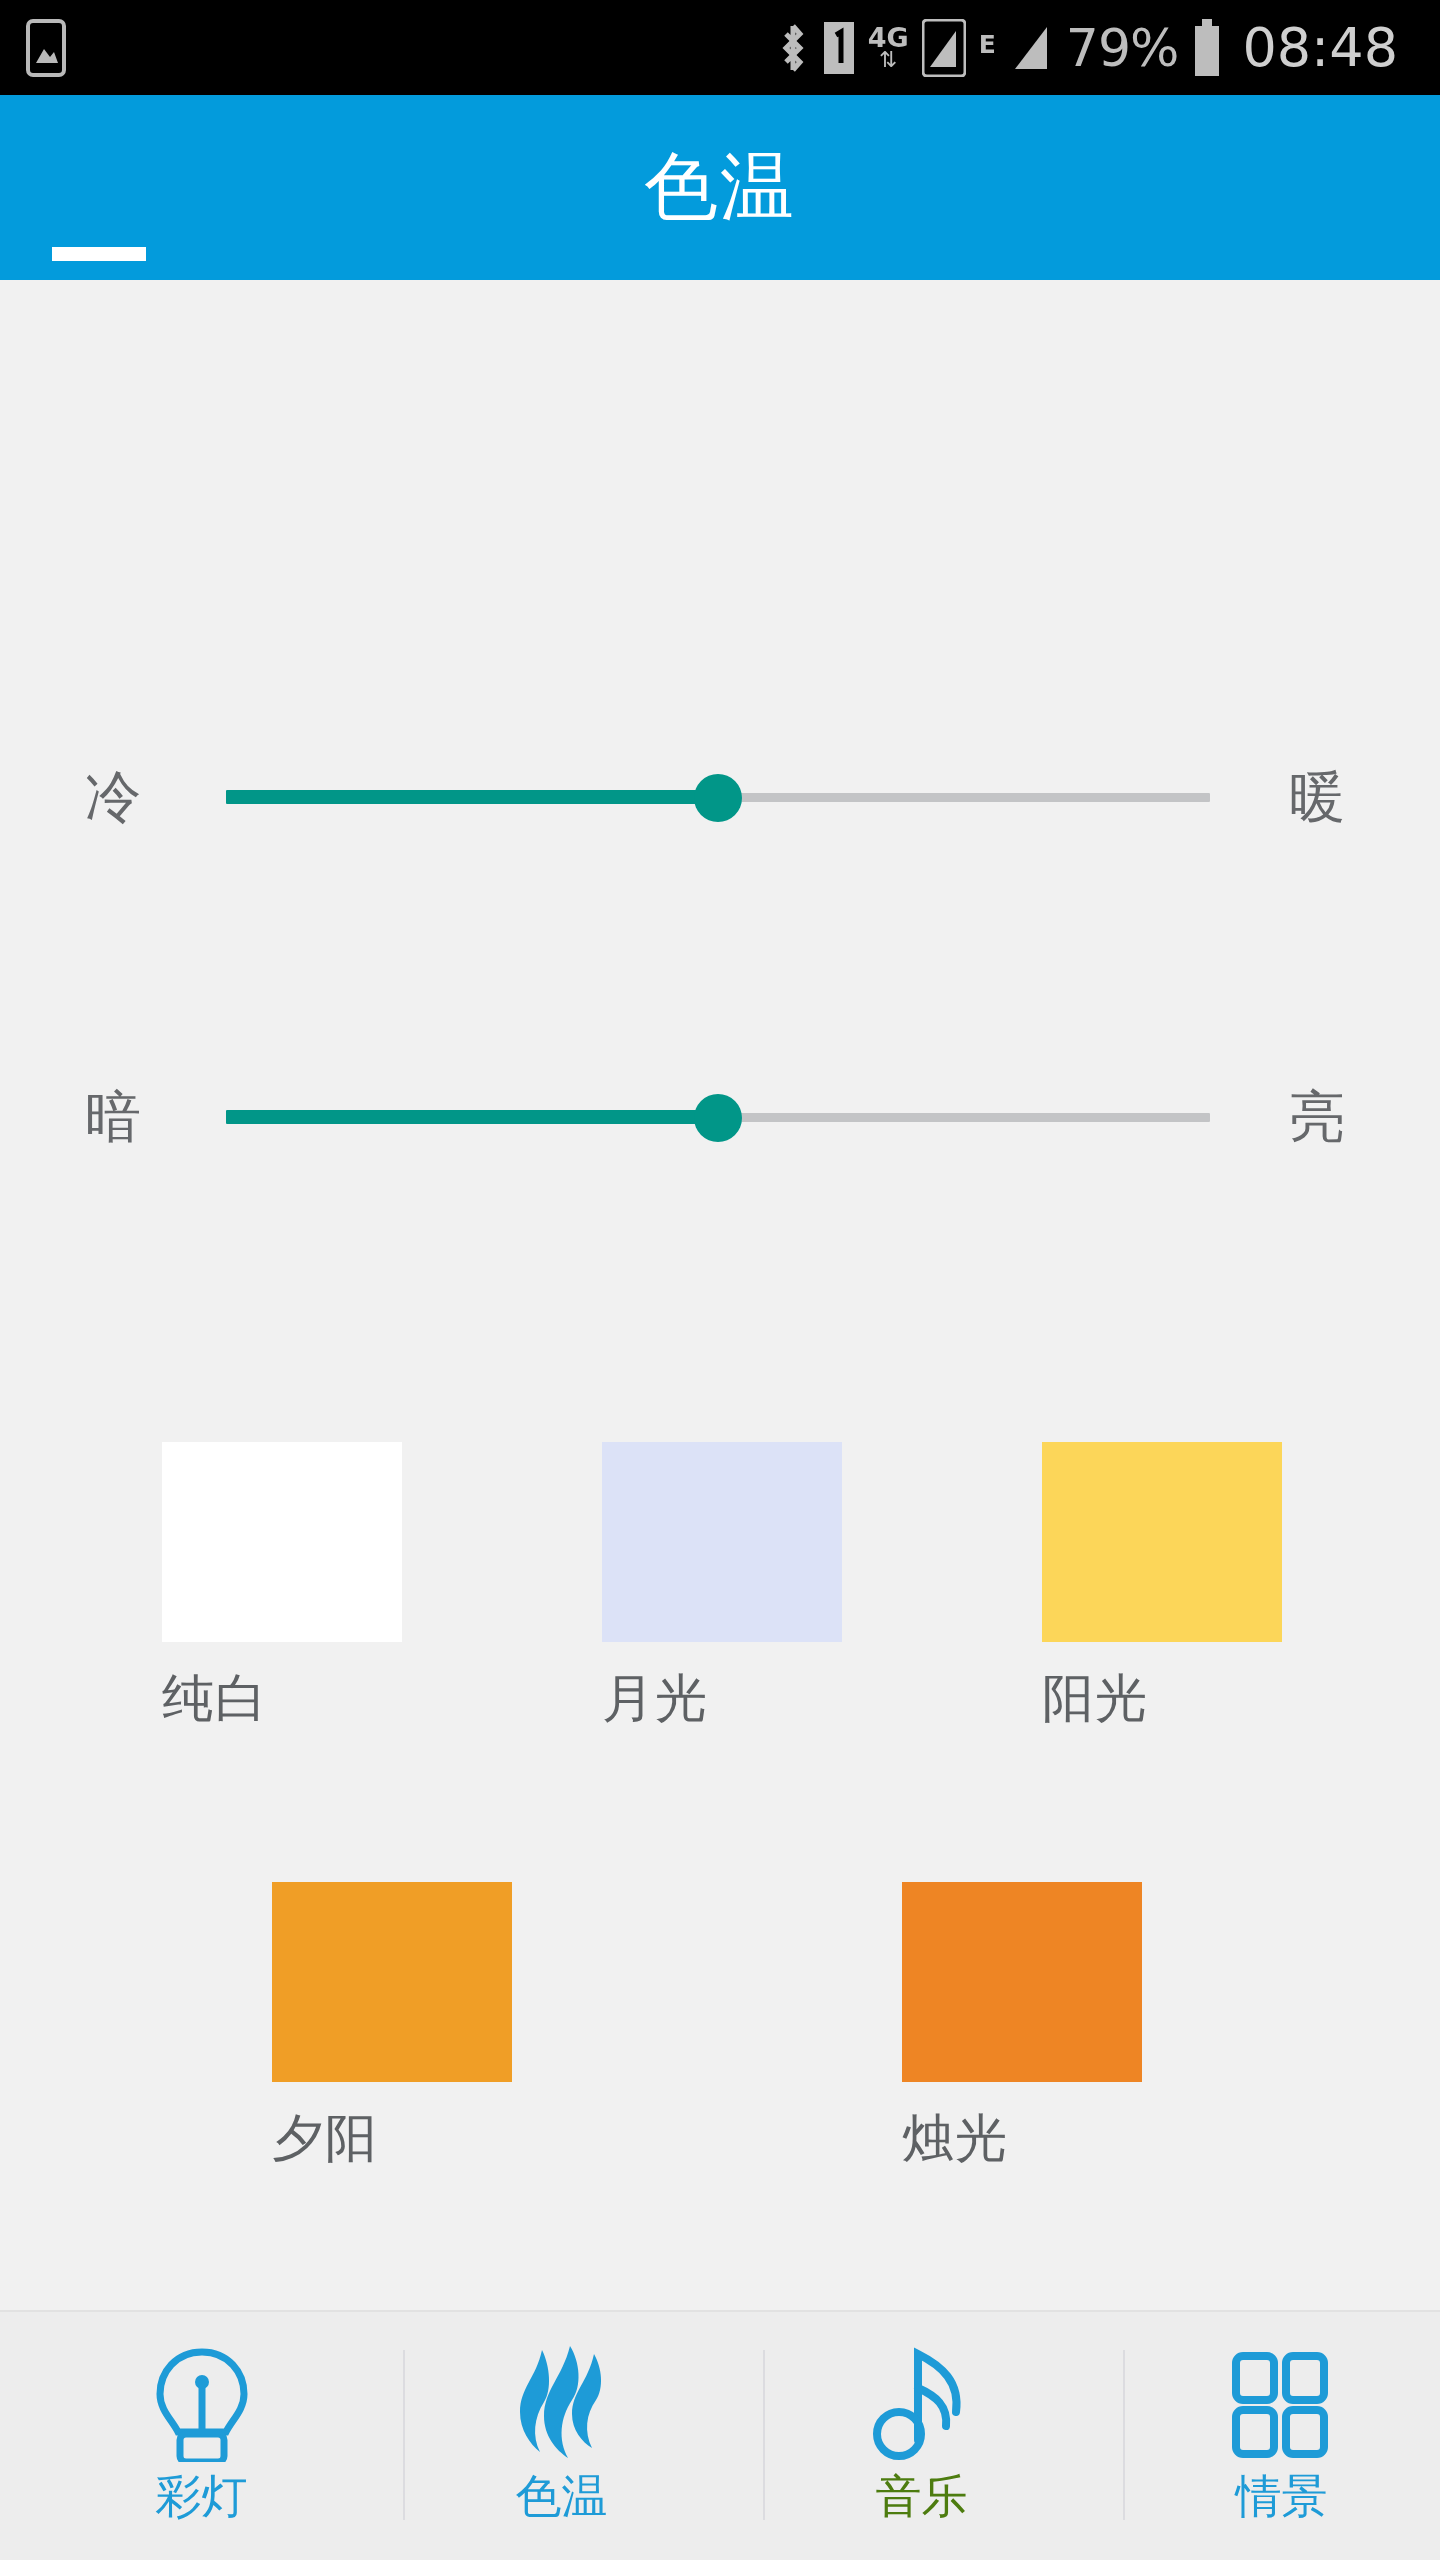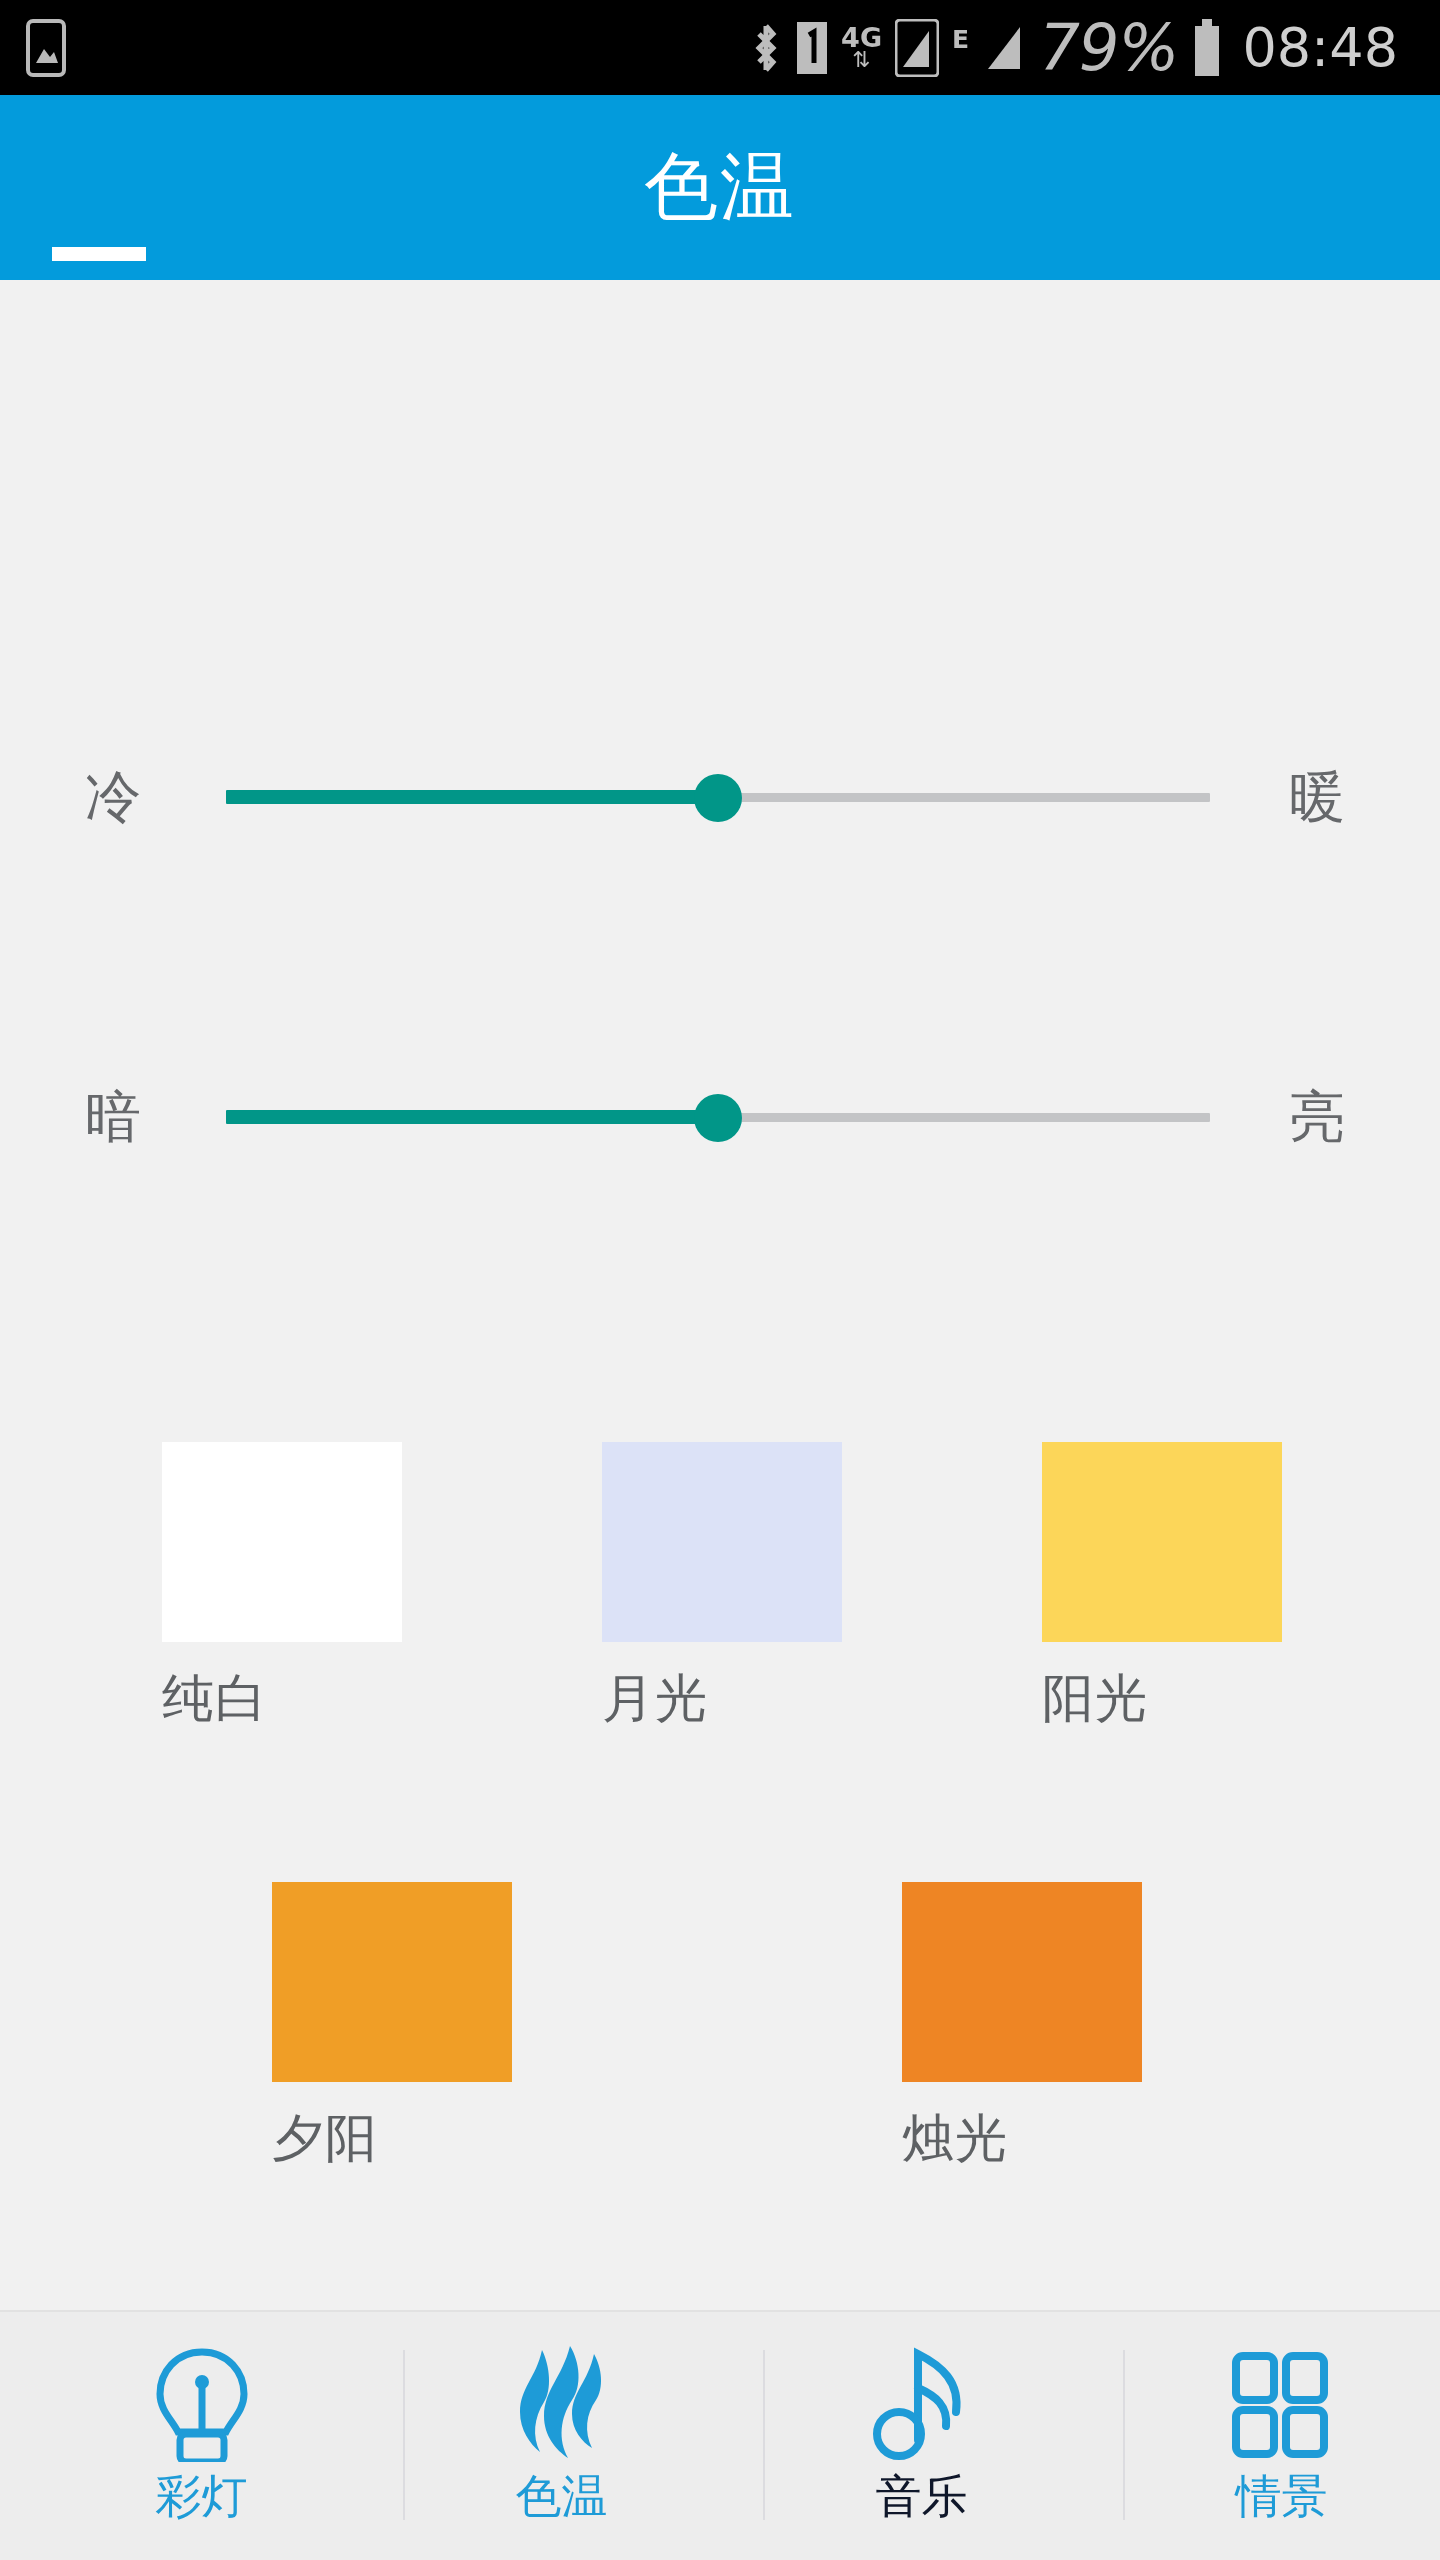--- a/index.html
+++ b/index.html
@@ -18,23 +18,22 @@
     display:flex; align-items:center;
     color:#B9B9B9;
   }
   .sb-left{ display:flex; align-items:center; padding-left:26px; }
   .sb-right{
     margin-left:auto; display:flex; align-items:center;
     padding-right:42px; gap:13px;
   }
   .sb-icon{ display:flex; align-items:center; justify-content:center; }
   .sb-battpct{
-    font-size:64px; letter-spacing:-1px; color:#BDBDBD;
-    font-family:"DejaVu Sans", sans-serif;
-    font-style:italic;
+    font-size:52px; letter-spacing:-1px; color:#BDBDBD;
+    font-family:"DejaVu Sans", sans-serif;
   }
   .sb-clock{
     font-size:54px; color:#CFCFCF; letter-spacing:0px; margin-left:6px;
   }
   .sb-4g-wrap{ display:flex; flex-direction:column; align-items:center; line-height:1; }
   .sb-4g-txt{ font-size:27px; font-weight:bold; color:#BDBDBD; }
   .sb-4g-arrows{ font-size:22px; color:#BDBDBD; margin-top:-2px; }
   .sb-e{ font-size:25px; font-weight:bold; color:#BDBDBD; align-self:flex-start; margin-top:14px;}
 
   
@@ -286,21 +285,21 @@
   </div>
 
   <div class="navitem">
     <div class="navicon">
       <svg width="112" height="118" viewBox="0 0 112 118">
         <path d="M52 96 L52 10 C76 22 94 38 90 68" fill="none" stroke="#1E9BD7" stroke-width="8" stroke-linecap="round"></path>
         <path d="M52 44 C70 52 82 62 80 82" fill="none" stroke="#1E9BD7" stroke-width="8" stroke-linecap="round"></path>
         <ellipse cx="33" cy="90" rx="22" ry="22" fill="none" stroke="#1E9BD7" stroke-width="8"></ellipse>
       </svg>
     </div>
-    <div class="navlabel" style="color: #0f172a;">音乐</div>
+    <div class="navlabel" style="color: #4d7c0f;">音乐</div>
   </div>
 
   <div class="navitem">
     <div class="navicon">
       <svg width="112" height="118" viewBox="0 0 112 118">
         <rect x="10" y="12" width="38" height="44" rx="7" fill="none" stroke="#1E9BD7" stroke-width="8"></rect>
         <rect x="60" y="12" width="38" height="44" rx="7" fill="none" stroke="#1E9BD7" stroke-width="8"></rect>
         <rect x="10" y="66" width="38" height="44" rx="7" fill="none" stroke="#1E9BD7" stroke-width="8"></rect>
         <rect x="60" y="66" width="38" height="44" rx="7" fill="none" stroke="#1E9BD7" stroke-width="8"></rect>
       </svg>

